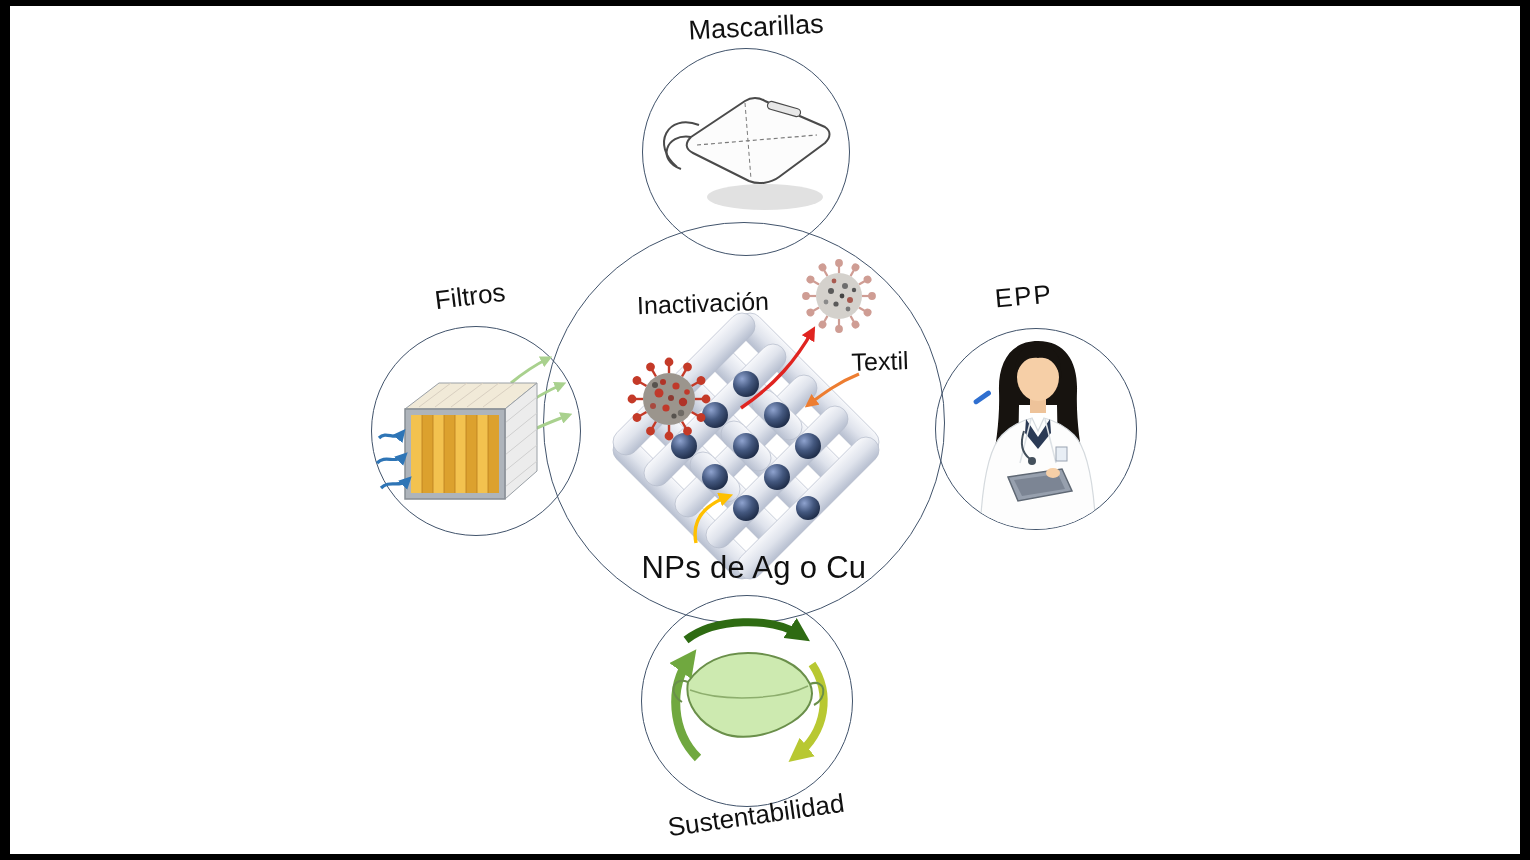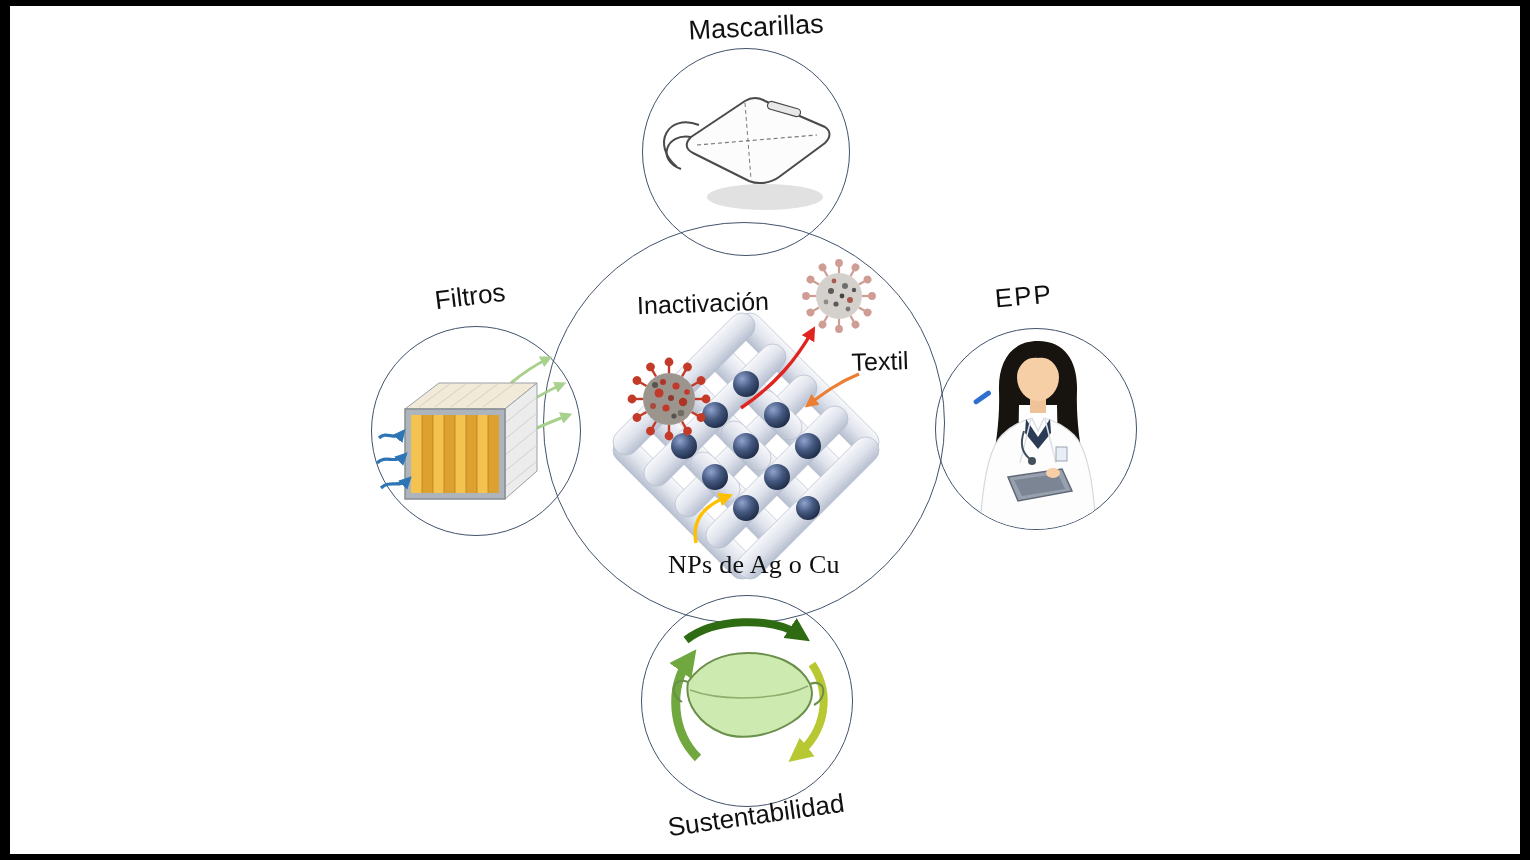--- a/index.html
+++ b/index.html
@@ -150,21 +150,21 @@
         <circle cx="15" cy="-6" r="2.2" fill="#555555"></circle>
       </g>
 
       <path d="M160,152 C195,128 215,104 232,74" fill="none" style="stroke:var(--arrow-red,#e02420)" stroke-width="3.4" marker-end="url(#mRed)"></path>
       <path d="M278,118 C258,126 243,137 227,149" fill="none" style="stroke:var(--arrow-orange,#ed7d31)" stroke-width="3.2" marker-end="url(#mOrange)"></path>
       <path d="M115,287 C110,262 126,248 148,240" fill="none" style="stroke:var(--arrow-yellow,#ffc000)" stroke-width="3.4" marker-end="url(#mYellow)"></path>
     </svg>
 
     <div class="lbl" style="left:74px; top:66px; width:170px; font-size:25px; transform:rotate(-2deg);">Inactivación</div>
     <div class="lbl" style="left:296px; top:124px; width:80px; font-size:25px; transform:rotate(-2deg);">Textil</div>
-    <div class="lbl" style="left:92px; top:327px; width:236px; font-size:26px; letter-spacing:0.3px;font-family:Liberation Serif, serif;">NPs de Ag o Cu</div>
+    <div class="lbl" style="left:92px; top:327px; width:236px; font-size:31px; letter-spacing:0.3px;">NPs de Ag o Cu</div>
   </div>
 
   <div class="lbl" style="left:640px; top:12px; width:232px; font-size:27px; transform:rotate(-3deg);">Mascarillas</div>
 
   <div class="circle" style="left:642px; top:48px; width:208px; height:208px;">
     <svg width="200" height="150" viewBox="0 0 200 150" style="left:4px; top:26px;">
       <ellipse cx="118" cy="122" rx="58" ry="13" fill="#c9c9c9" opacity="0.55"></ellipse>
       <path d="M44,62 C18,58 10,86 34,94" fill="none" stroke="#4a4a4a" stroke-width="2"></path>
       <path d="M52,50 C20,38 4,70 30,92" fill="none" stroke="#4a4a4a" stroke-width="2"></path>
       <path d="M44,62 L98,26 C104,22 112,22 118,26 L178,52 C184,56 184,62 178,68 L132,102 C124,108 112,110 102,106 L46,78 C38,74 38,68 44,62 Z" fill="#fcfcfc" stroke="#4a4a4a" stroke-width="2"></path>

